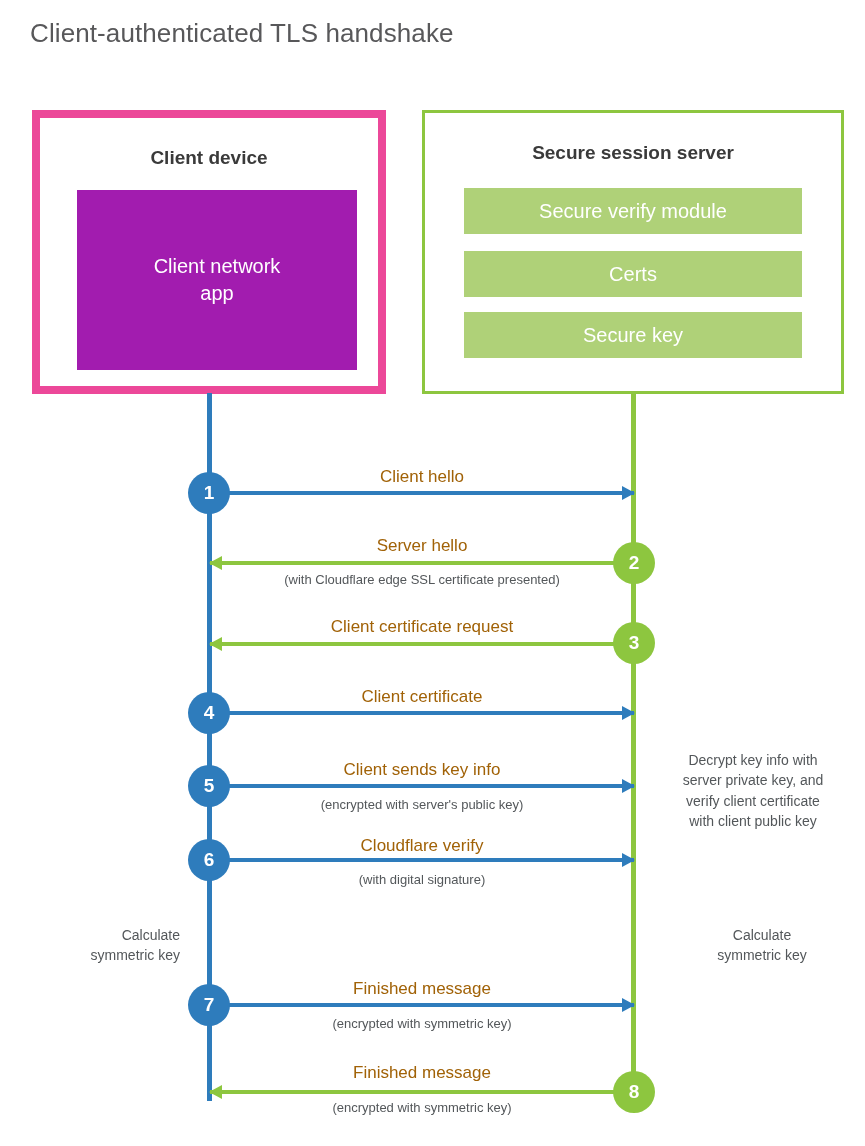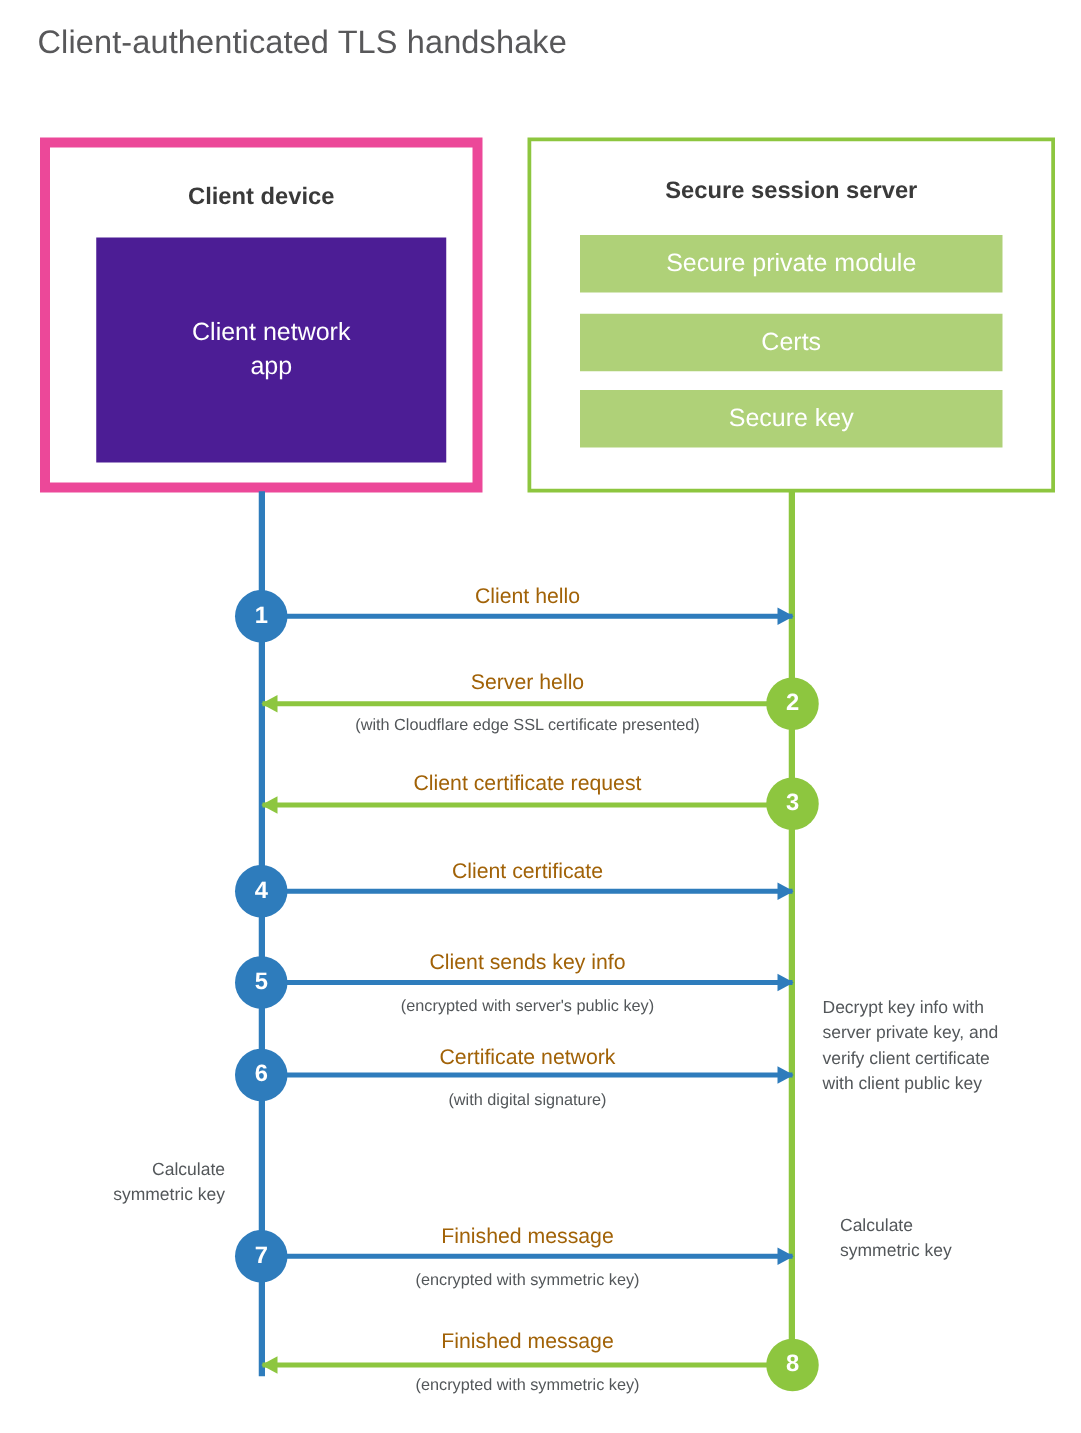--- a/index.html
+++ b/index.html
@@ -63,21 +63,21 @@
     color: #3a3a3a;
   }
 
   
   .app-block {
     position: absolute;
     left: 37px;
     top: 72px;
     width: 280px;
     height: 180px;
-    background: #4c1d95;
+    background: #a21caf;
     color: #ffffff;
     display: flex;
     align-items: center;
     justify-content: center;
     text-align: center;
     font-size: 20px;
     line-height: 1.35;
     font-weight: 400;
     white-space: pre-line;
   }
@@ -185,38 +185,38 @@
 
   
   .side-note {
     position: absolute;
     font-size: 14px;
     line-height: 1.45;
     color: #53575a;
     white-space: pre-line;
   }
   .side-note.right-align { text-align: right; }
-  .side-note.left-align  { text-align: left; margin-top: 45px; }
+  .side-note.left-align  { text-align: center; }
 </style>
 </head>
 <body>
 
 <div id="page">
 
   <div class="diagram-title">Client-authenticated TLS handshake</div>
 
   <div class="actor-box client">
     <div class="actor-title">Client device</div>
     <div class="app-block">Client network
 app</div>
   </div>
 
   <div class="actor-box server">
     <div class="actor-title">Secure session server</div>
-    <div class="module-bar m0">Secure private module</div>
+    <div class="module-bar m0">Secure verify module</div>
     <div class="module-bar m1">Certs</div>
     <div class="module-bar m2">Secure key</div>
   </div>
 
   <div class="lifeline client-line"></div>
   <div class="lifeline server-line"></div>
 
   <div class="msg-label" style="left:210px; top:467px; width:424px;">Client hello</div>
   <div class="arrow blue to-right" style="left:210px; top:491px; width:424px;">
     <div class="shaft"></div>
@@ -247,21 +247,21 @@
   <div class="step-circle blue" style="left:188px; top:692px;">4</div>
 
   <div class="msg-label" style="left:210px; top:760px; width:424px;">Client sends key info</div>
   <div class="arrow blue to-right" style="left:210px; top:784px; width:424px;">
     <div class="shaft"></div>
     <div class="head"></div>
   </div>
   <div class="msg-sub" style="left:210px; top:797px; width:424px;">(encrypted with server's public key)</div>
   <div class="step-circle blue" style="left:188px; top:765px;">5</div>
 
-  <div class="msg-label" style="left:210px; top:836px; width:424px;">Certificate network</div>
+  <div class="msg-label" style="left:210px; top:836px; width:424px;">Cloudflare verify</div>
   <div class="arrow blue to-right" style="left:210px; top:858px; width:424px;">
     <div class="shaft"></div>
     <div class="head"></div>
   </div>
   <div class="msg-sub" style="left:210px; top:872px; width:424px;">(with digital signature)</div>
   <div class="step-circle blue" style="left:188px; top:839px;">6</div>
 
   <div class="msg-label" style="left:210px; top:979px; width:424px;">Finished message</div>
   <div class="arrow blue to-right" style="left:210px; top:1003px; width:424px;">
     <div class="shaft"></div>

